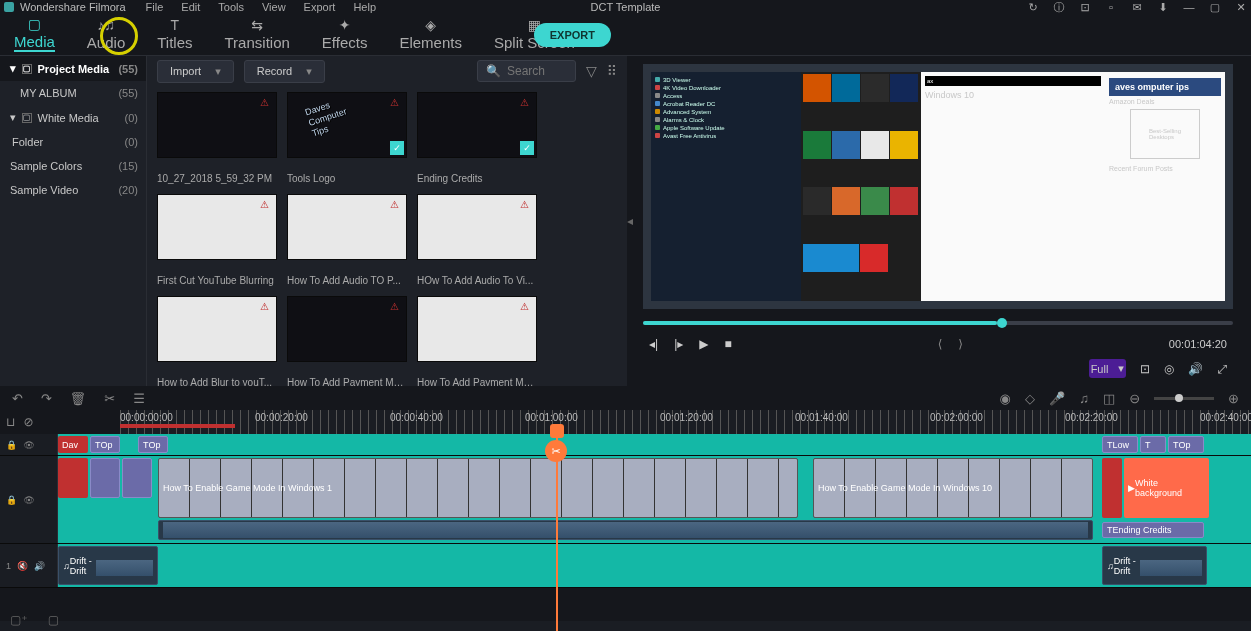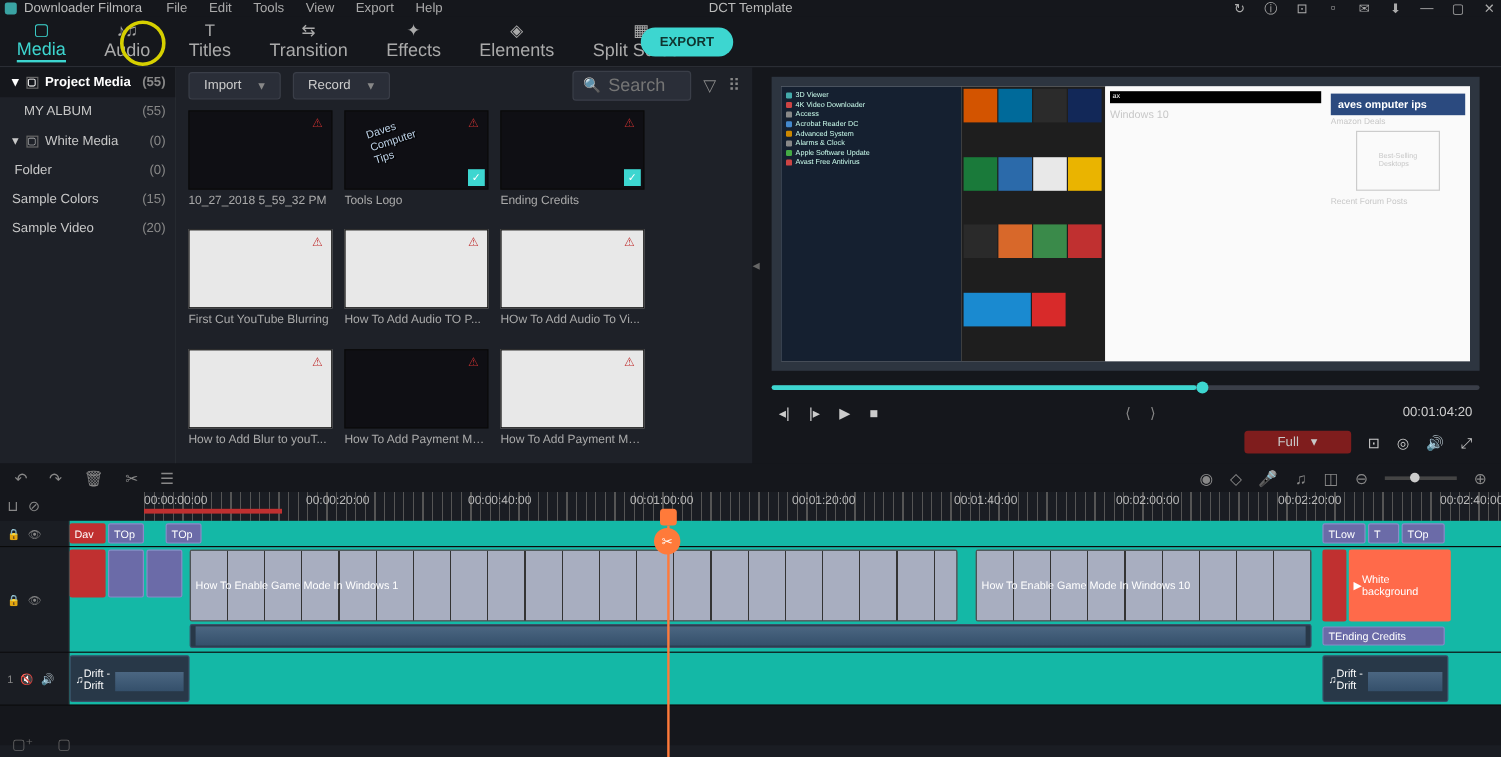--- a/index.html
+++ b/index.html
@@ -24,49 +24,49 @@
 .sidebar{width:147px;background:#1e2128;border-right:1px solid #2a2d34}
 .side-item{display:flex;align-items:center;padding:6px 10px;font-size:11px;gap:6px;position:relative}
 .side-item.selected{background:#15171c;color:#fff;font-weight:600}
 .side-count{position:absolute;right:8px;color:#888}
 .side-fold{width:10px;height:10px;border:1px solid #666;display:flex;align-items:center;justify-content:center;font-size:8px}
 .media-panel{flex:1;background:#1e2128;display:flex;flex-direction:column;max-width:480px}
 .media-toolbar{height:30px;display:flex;align-items:center;padding:4px 10px;gap:10px}
 .dropdown{background:#2a2e38;border:1px solid #3a3e48;padding:4px 12px;font-size:11px;color:#ccc;display:flex;align-items:center;gap:8px;border-radius:3px}
 .dropdown:after{content:"▾";color:#888;margin-left:6px}
 .search-box{background:#2a2e38;border:1px solid #3a3e48;padding:3px 8px;display:flex;align-items:center;gap:6px;border-radius:3px;margin-left:auto}
-.search-box input{background:none;border:none;color:#ccc;font-size:15px;width:60px;outline:none}
+.search-box input{background:none;border:none;color:#ccc;font-size:12px;width:60px;outline:none}
 .grid-icon{color:#888;font-size:14px}
 .media-grid{flex:1;overflow:auto;padding:6px 10px;display:flex;flex-wrap:wrap;gap:10px}
 .media-item{width:120px}
 .thumb{width:120px;height:66px;background:#2a2e38;position:relative;border:1px solid #0a0a0a}
 .thumb.dark{background:#0f0f14}
 .thumb.light{background:#e8e8e8}
 .warn-icon{position:absolute;top:4px;right:4px;width:12px;height:12px;color:#c03030;font-size:10px}
 .check-mark{position:absolute;bottom:2px;right:2px;width:14px;height:14px;background:#3dd6d0;display:flex;align-items:center;justify-content:center;color:#fff;font-size:9px}
-.media-label{font-size:10px;color:#aaa;margin-top:4px;white-space:nowrap;overflow:hidden;text-overflow:ellipsis}
+.media-label{font-size:10px;color:#aaa;margin-top:15px;white-space:nowrap;overflow:hidden;text-overflow:ellipsis}
 .daves-logo{position:absolute;top:8px;left:20px;transform:rotate(-18deg);font-size:9px;color:#bed3e8;text-shadow:1px 1px #000;line-height:11px}
 .preview{flex:1;background:#15171c;display:flex;flex-direction:column;padding:4px 14px 4px 4px}
 .preview-screen{flex:1;background:#2d3540;position:relative;margin:4px}
 .preview-content{position:absolute;inset:8px;background:#e8eaed;display:flex}
 .pv-sidebar{width:150px;background:#152030;font-size:6px;color:#cfe;padding:4px}
 .pv-sidebar .row{padding:1px 0;display:flex;gap:3px}
 .pv-sidebar .dot{width:5px;height:5px;border-radius:1px}
 .pv-tiles{width:120px;display:flex;flex-wrap:wrap;gap:1px;padding:2px;background:#1e1e1e}
 .pv-tile{width:28px;height:28px}
 .pv-right{flex:1;background:#fafafa;padding:4px;font-size:6px}
 .pv-blue-banner{height:18px;background:#2b4a7f;color:#fff;font-size:9px;display:flex;align-items:center;padding:0 6px;margin:2px 0;font-weight:bold}
 .progress-bar{height:4px;background:#3a3e48;margin:8px 4px;position:relative;border-radius:2px}
 .progress-fill{height:100%;width:60%;background:#3dd6d0;border-radius:2px}
 .progress-thumb{position:absolute;left:60%;top:-3px;width:10px;height:10px;background:#3dd6d0;border-radius:50%}
 .pv-controls{display:flex;align-items:center;gap:16px;padding:4px 10px}
 .pv-controls .ctrl{color:#ccc;font-size:12px}
 .pv-time{margin-left:auto;font-size:11px;color:#ccc}
 .pv-toolbar2{display:flex;align-items:center;gap:14px;padding:4px 10px;justify-content:flex-end}
-.pv-select{background:#7f1d1d;padding:3px 28px;font-size:11px;border-radius:3px;display:flex;align-items:center;gap:10px}
+.pv-select{background:#4c1d95;padding:3px 2px;font-size:11px;border-radius:3px;display:flex;align-items:center;gap:10px}
 .timeline-area{height:235px;background:#15171c;display:flex;flex-direction:column}
 .editbar{height:24px;display:flex;align-items:center;gap:18px;padding:0 12px}
 .editbar .eicon{color:#888;font-size:13px}
 .editbar .right{margin-left:auto;display:flex;gap:14px;align-items:center}
 .zoom-slider{width:60px;height:3px;background:#444;position:relative}
 .zoom-slider:after{content:"";position:absolute;left:35%;top:-3px;width:8px;height:8px;background:#ccc;border-radius:50%}
 .ruler{height:24px;position:relative;background:#1a1d23;margin-left:60px}
 .ruler-track{position:absolute;top:0;left:0;right:0;height:100%;background-image:repeating-linear-gradient(to right,#555 0,#555 1px,transparent 1px,transparent 8px)}
 .ruler-label{position:absolute;top:2px;font-size:10px;color:#bbb}
 .playhead{position:absolute;top:14px;width:14px;height:14px;background:#ff7a3a;border-radius:3px;z-index:10}
@@ -84,21 +84,21 @@
 .clip.audio{background:#283848;border:1px solid #3a5068}
 .clip.red{background:#c03030}
 .clip.white{background:#e8e8e8;color:#333}
 .waveform{height:16px;background:linear-gradient(#5a7a9a,#3a5a7a);opacity:.7}
 </style>
 </head>
 <body>
 
 <div class="titlebar">
   <div class="app-logo"></div>
-  <div class="app-name">Downloader Filmora</div>
+  <div class="app-name">Wondershare Filmora</div>
   <div class="menubar">
     <span class="menu-item">File</span>
     <span class="menu-item">Edit</span>
     <span class="menu-item">Tools</span>
     <span class="menu-item">View</span>
     <span class="menu-item">Export</span>
     <span class="menu-item">Help</span>
   </div>
   <div class="title-center">DCT Template</div>
   <div class="win-controls">

